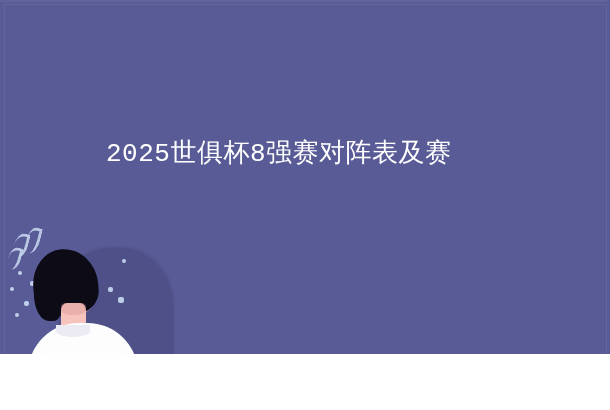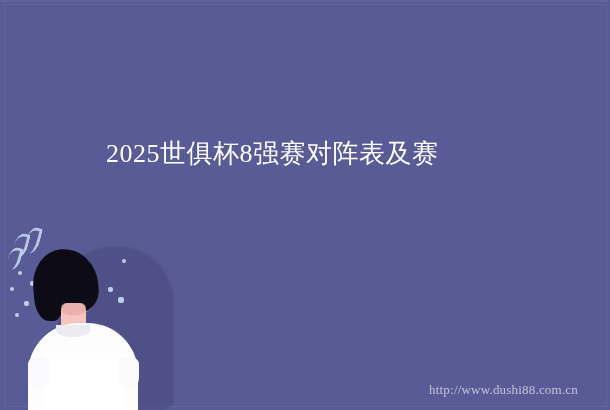--- a/index.html
+++ b/index.html
@@ -3,24 +3,24 @@
 <meta charset="utf-8">
 <style>
   html, body {
     margin: 0;
     padding: 0;
     background: #ffffff;
   }
   #canvas {
     position: relative;
     width: 610px;
-    height: 410px;
+    height: 354px;
     overflow: hidden;
     background: #595b96;
-    font-family: Liberation Serif, serif;
+    font-family: Liberation Mono, monospace;
   }
   
   #frame {
     position: absolute;
     left: 4px;
     top: 4px;
     width: 601px;
     height: 401px;
     border: 1px solid rgba(255,255,255,0.06);
     pointer-events: none;
@@ -276,15 +276,14 @@
 
     <div class="arm" id="arm-left"></div>
     <div class="arm" id="arm-right"></div>
     <div id="shirt"></div>
     <div id="shirt-body"></div>
     <div class="sleeve" id="sleeve-left"></div>
     <div class="sleeve" id="sleeve-right"></div>
     <div id="collar"></div>
   </div>
 
-  <div id="watermark">http://www.dushi88.com.cn</div>
 
 </div>
 
 </body></html>

